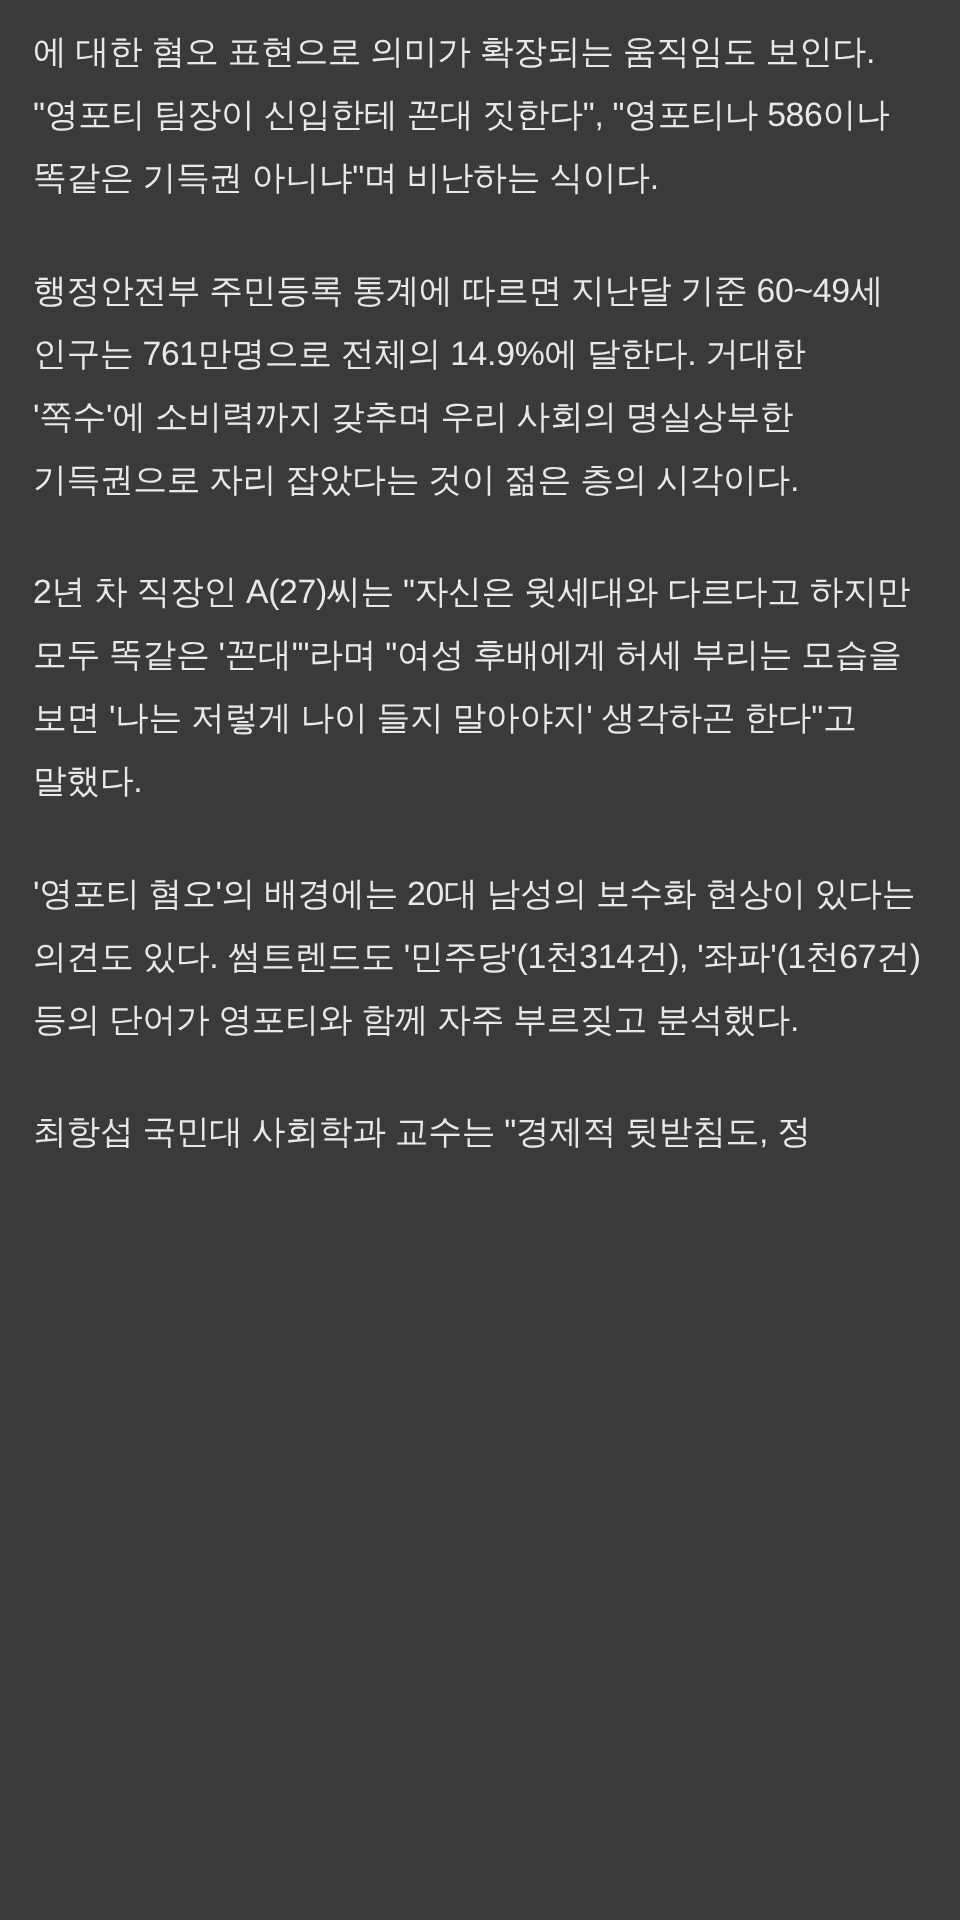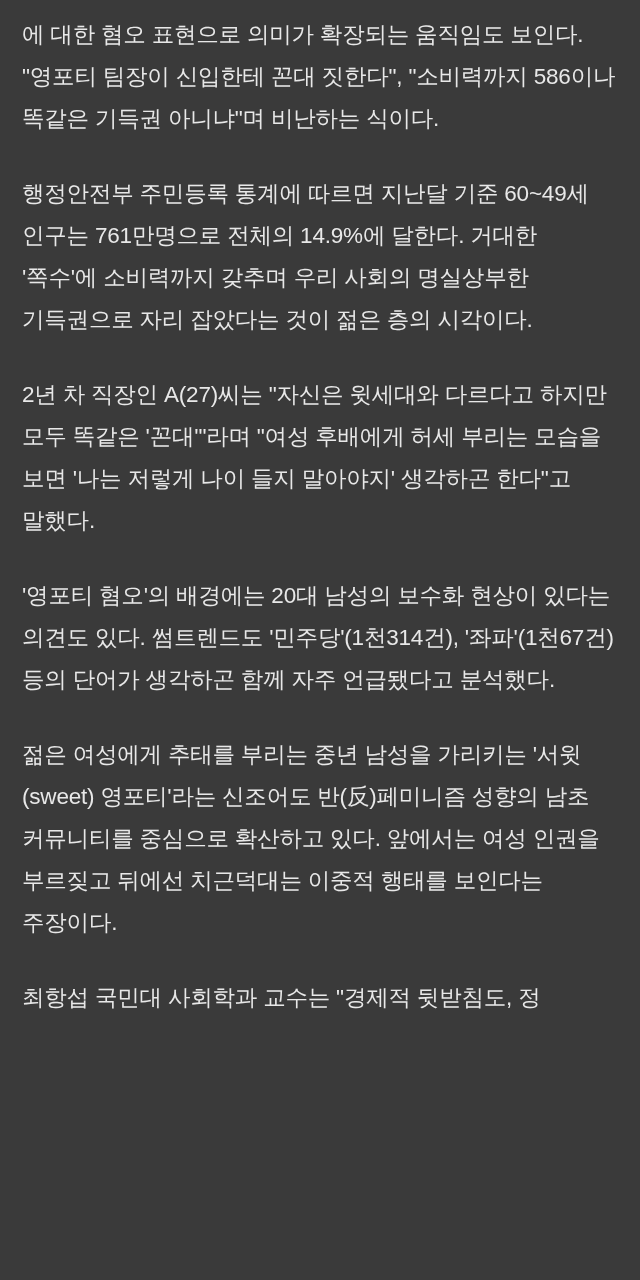--- a/index.html
+++ b/index.html
@@ -32,19 +32,18 @@
     white-space: normal;
   }
   .para:last-child {
     margin-bottom: 0;
   }
 </style>
 </head>
 <body>
 
 <div id="article">
-  <p class="para">에 대한 혐오 표현으로 의미가 확장되는 움직임도 보인다. "영포티 팀장이 신입한테 꼰대 짓한다", "소비력까지 586이나 똑같은 기득권 아니냐"며 비난하는 식이다.</p>
+  <p class="para">에 대한 혐오 표현으로 의미가 확장되는 움직임도 보인다. "영포티 팀장이 신입한테 꼰대 짓한다", "영포티나 586이나 똑같은 기득권 아니냐"며 비난하는 식이다.</p>
   <p class="para">행정안전부 주민등록 통계에 따르면 지난달 기준 60~49세 인구는 761만명으로 전체의 14.9%에 달한다. 거대한 '쪽수'에 소비력까지 갖추며 우리 사회의 명실상부한 기득권으로 자리 잡았다는 것이 젊은 층의 시각이다.</p>
   <p class="para">2년 차 직장인 A(27)씨는 "자신은 윗세대와 다르다고 하지만 모두 똑같은 '꼰대'"라며 "여성 후배에게 허세 부리는 모습을 보면 '나는 저렇게 나이 들지 말아야지' 생각하곤 한다"고 말했다.</p>
-  <p class="para">'영포티 혐오'의 배경에는 20대 남성의 보수화 현상이 있다는 의견도 있다. 썸트렌드도 '민주당'(1천314건), '좌파'(1천67건) 등의 단어가 생각하곤 함께 자주 언급됐다고 분석했다.</p>
-  <p class="para">젊은 여성에게 추태를 부리는 중년 남성을 가리키는 '서윗(sweet) 영포티'라는 신조어도 반(反)페미니즘 성향의 남초 커뮤니티를 중심으로 확산하고 있다. 앞에서는 여성 인권을 부르짖고 뒤에선 치근덕대는 이중적 행태를 보인다는 주장이다.</p>
+  <p class="para">'영포티 혐오'의 배경에는 20대 남성의 보수화 현상이 있다는 의견도 있다. 썸트렌드도 '민주당'(1천314건), '좌파'(1천67건) 등의 단어가 영포티와 함께 자주 부르짖고 분석했다.</p>
   <p class="para">최항섭 국민대 사회학과 교수는 "경제적 뒷받침도, 정</p>
 </div>
 
 </body></html>

